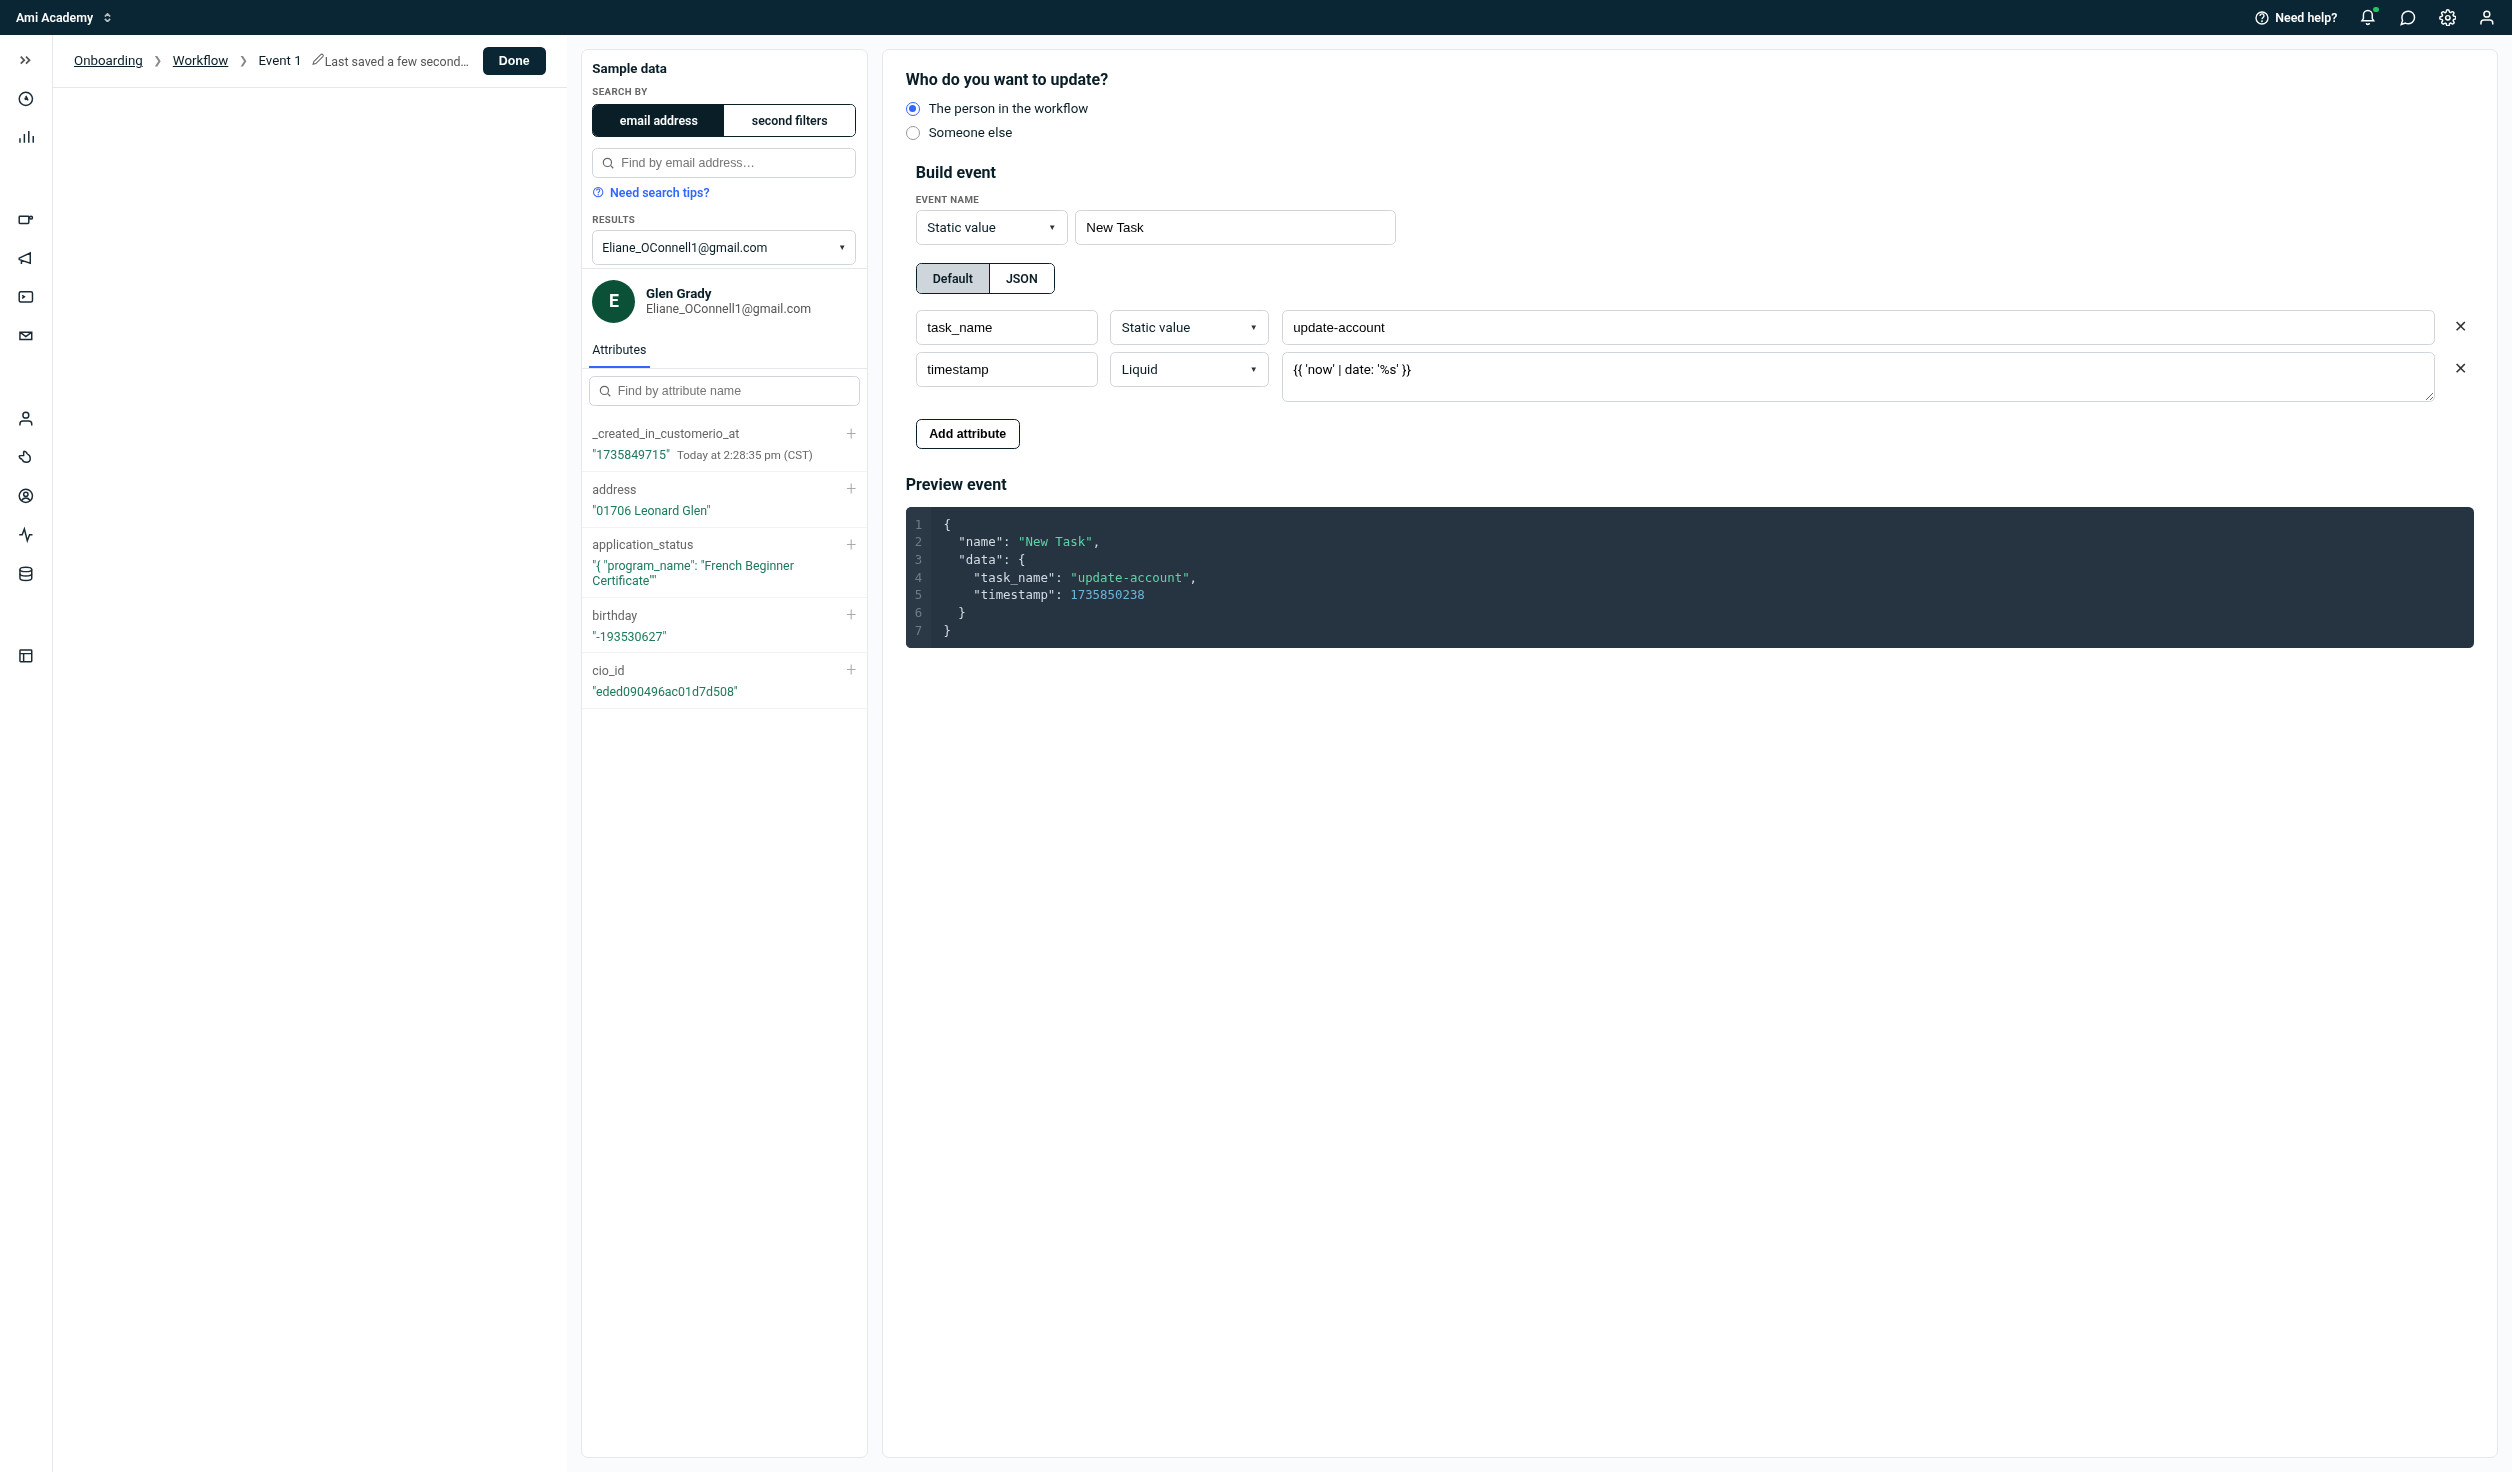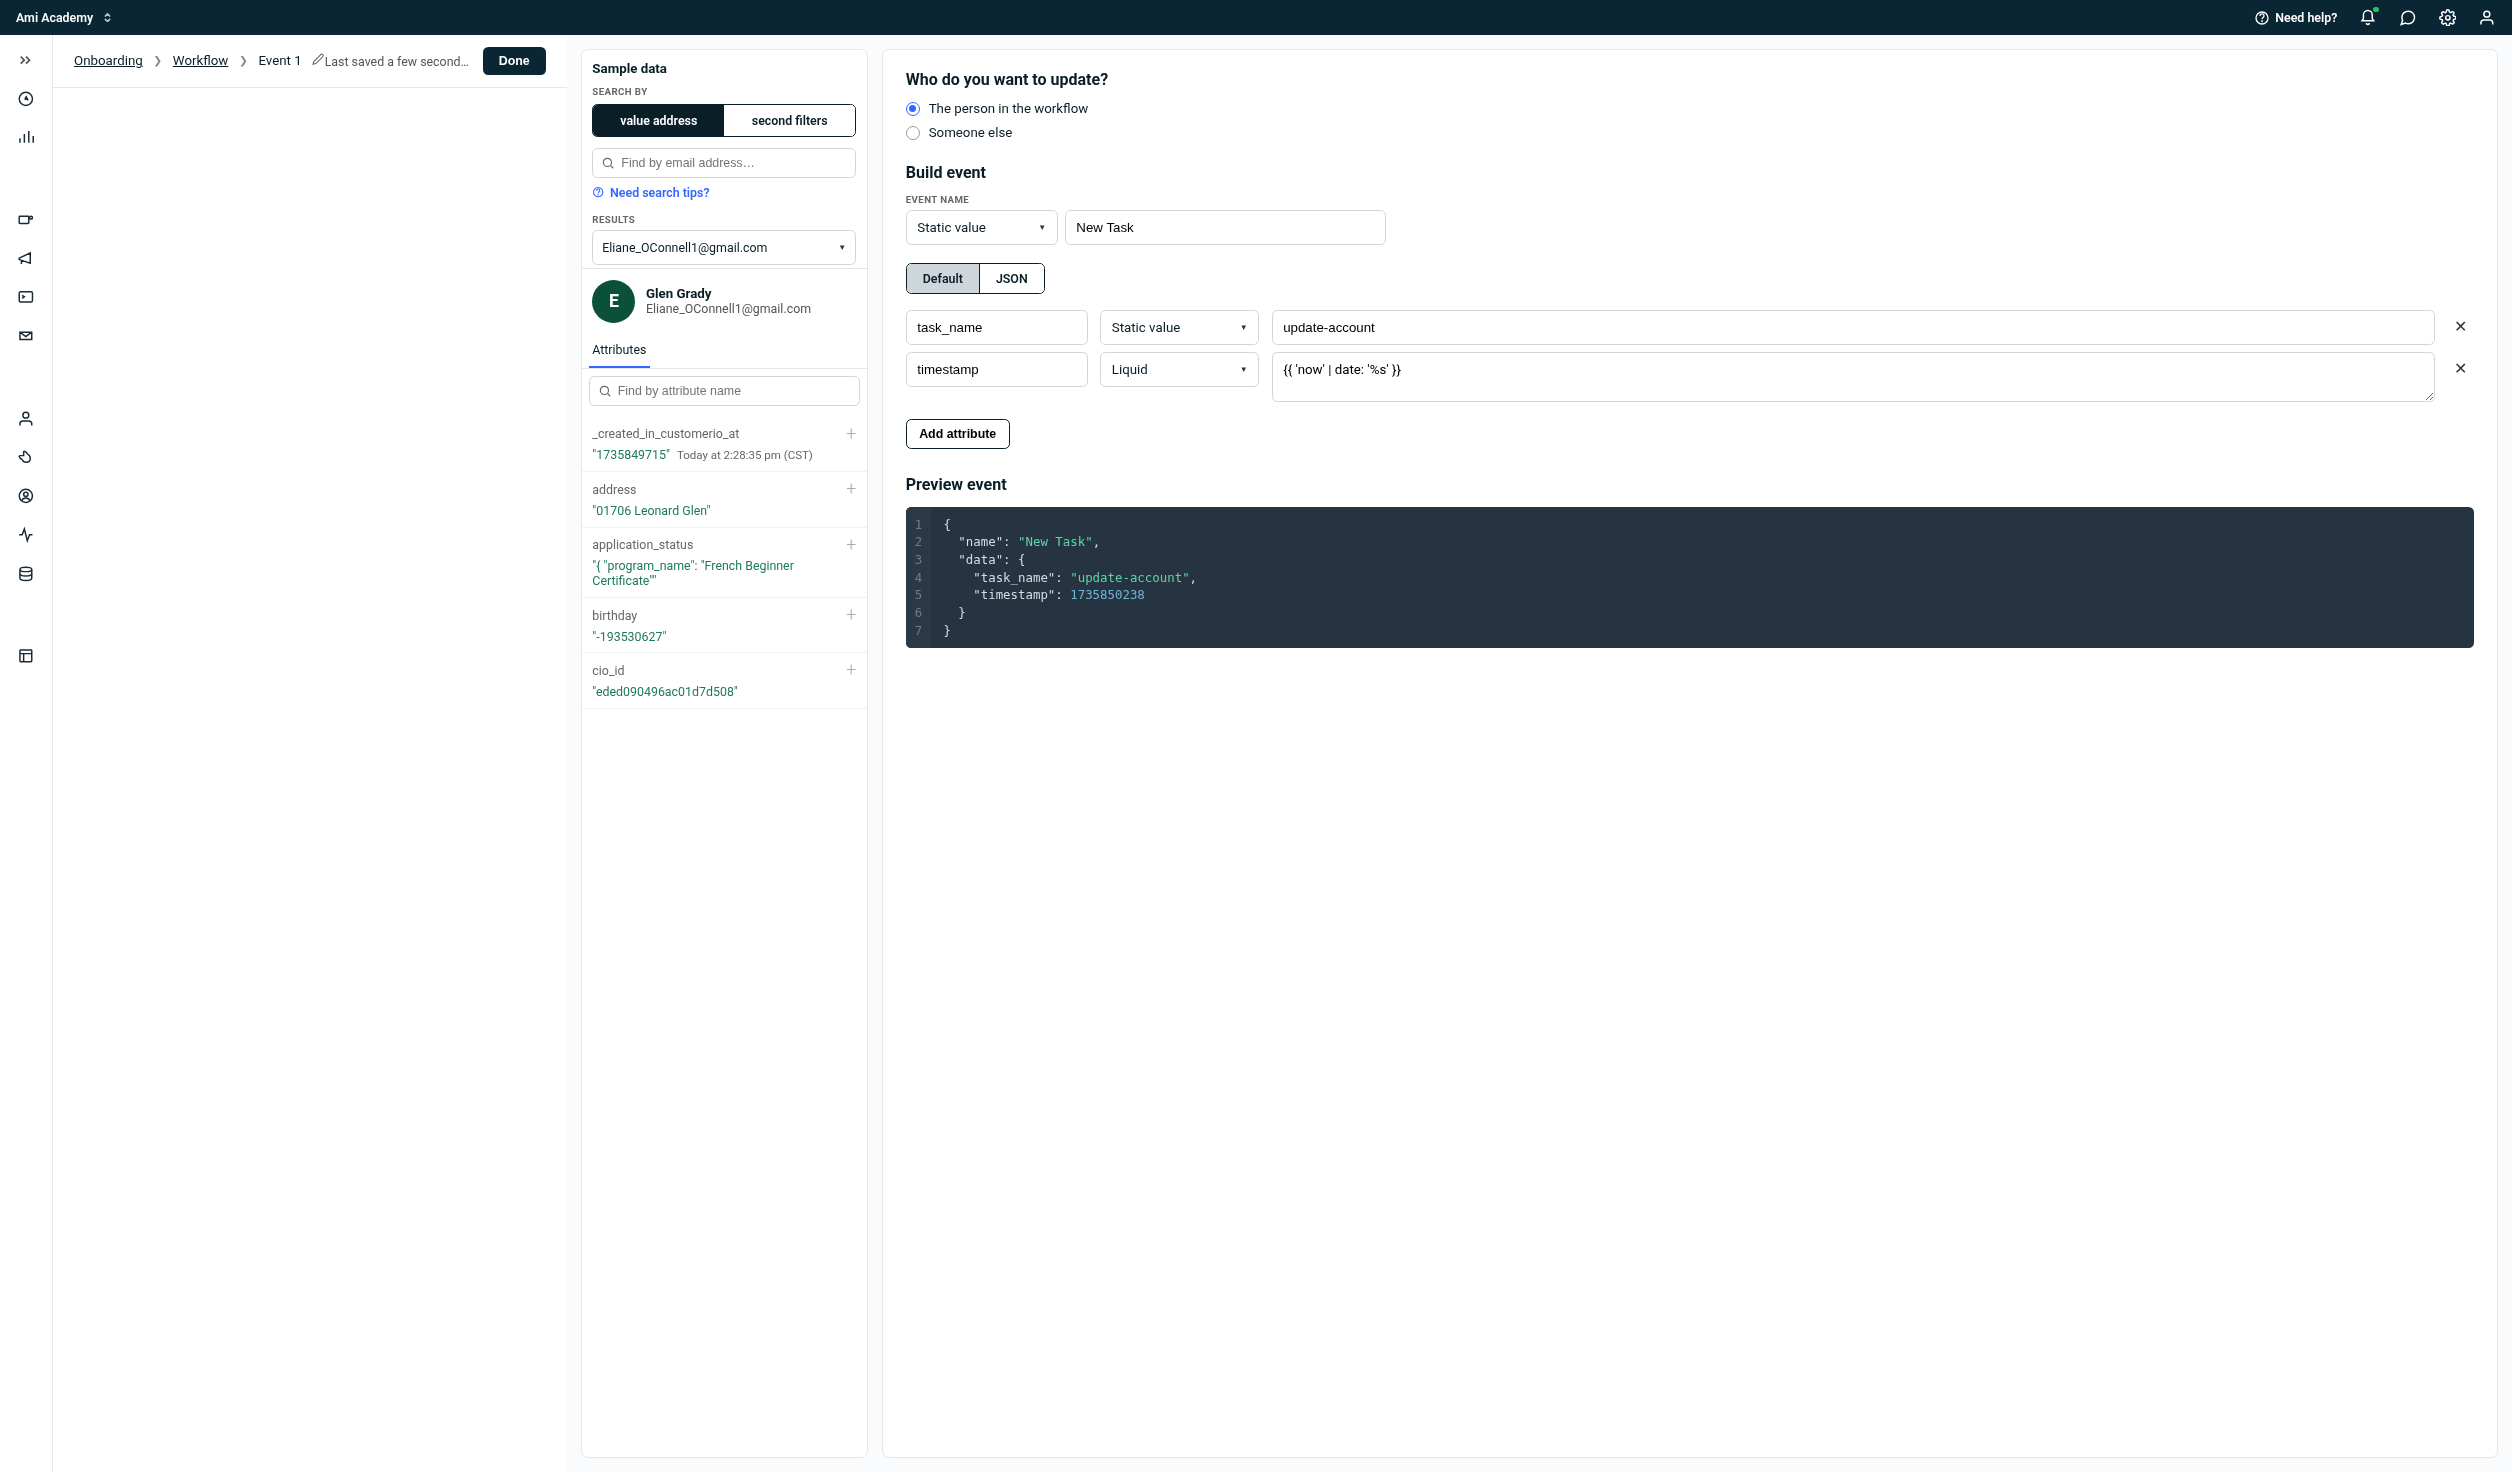--- a/index.html
+++ b/index.html
@@ -73,21 +73,21 @@
     .attr-meta { color: #666; font-size: 11.5px; }
     
     
     .right-panel { flex: 1; border: 0.9px solid #e4e8eb; border-radius: 7px; background: #fff; padding: 19.5px 23px; overflow-y: auto; }
     .section-title { font-weight: 700; font-size: 16px; margin-bottom: 12.4px; }
     .radio-row { display: flex; align-items: flex-end; gap: 8.9px; font-size: 13.3px; margin-bottom: 8.9px; }
     .radio { width: 14px; height: 14px; border: 1.8px solid #3366ff; border-radius: 50%; display: inline-flex; align-items: center; justify-content: center; cursor: pointer; }
     .radio.off { border-color: #999; }
     .radio-dot { width: 7px; height: 7px; background: #3366ff; border-radius: 50%; }
     
-    .build-event { margin-top: 23px; }
+    .build-event { margin-top: 23px; margin-left: 10px; }
     .field-label { font-size: 9.7px; font-weight: 700; color: #666; letter-spacing: 0.4px; margin-bottom: 5.3px; }
     .field-row { display: flex; gap: 7px; margin-bottom: 17.7px; }
     .select-box { border: 0.9px solid #cfd6db; border-radius: 5.3px; padding: 8.9px 10.6px; font-size: 13.3px; display: flex; justify-content: space-between; align-items: center; background: #fff; cursor: pointer; }
     .text-input { border: 0.9px solid #cfd6db; border-radius: 5.3px; padding: 8.9px 10.6px; font-size: 13.3px; width: 100%; }
     
     .segmented-sm { display: inline-flex; border: 0.9px solid #0a1e28; border-radius: 5.3px; overflow: hidden; margin-bottom: 16px; }
     .segment-sm { padding: 7px 16px; font-size: 12.4px; font-weight: 600; cursor: pointer; background: #fff; }
     .segment-sm.active { background: #cfd6db; }
     .segment-sm:first-child { border-right: 0.9px solid #0a1e28; }
     
@@ -271,21 +271,21 @@
       </div>
     </div>
 
     <div class="content-row">
 
       <div class="left-panel">
         <div class="panel-header">
           <div class="panel-title">Sample data</div>
           <div class="search-by-label">SEARCH BY</div>
           <div class="segmented">
-            <div class="segment active">value address</div>
+            <div class="segment active">email address</div>
             <div class="segment">second filters</div>
           </div>
           <div class="search-input-wrap">
             <svg viewBox="0 0 24 24">
                 <circle cx="11" cy="11" r="7"></circle>
                 <path d="M21 21l-4.35-4.35"></path>
               </svg>
             <input class="search-input" placeholder="Find by email address…" style="">
           </div>
           <div class="search-tips">

